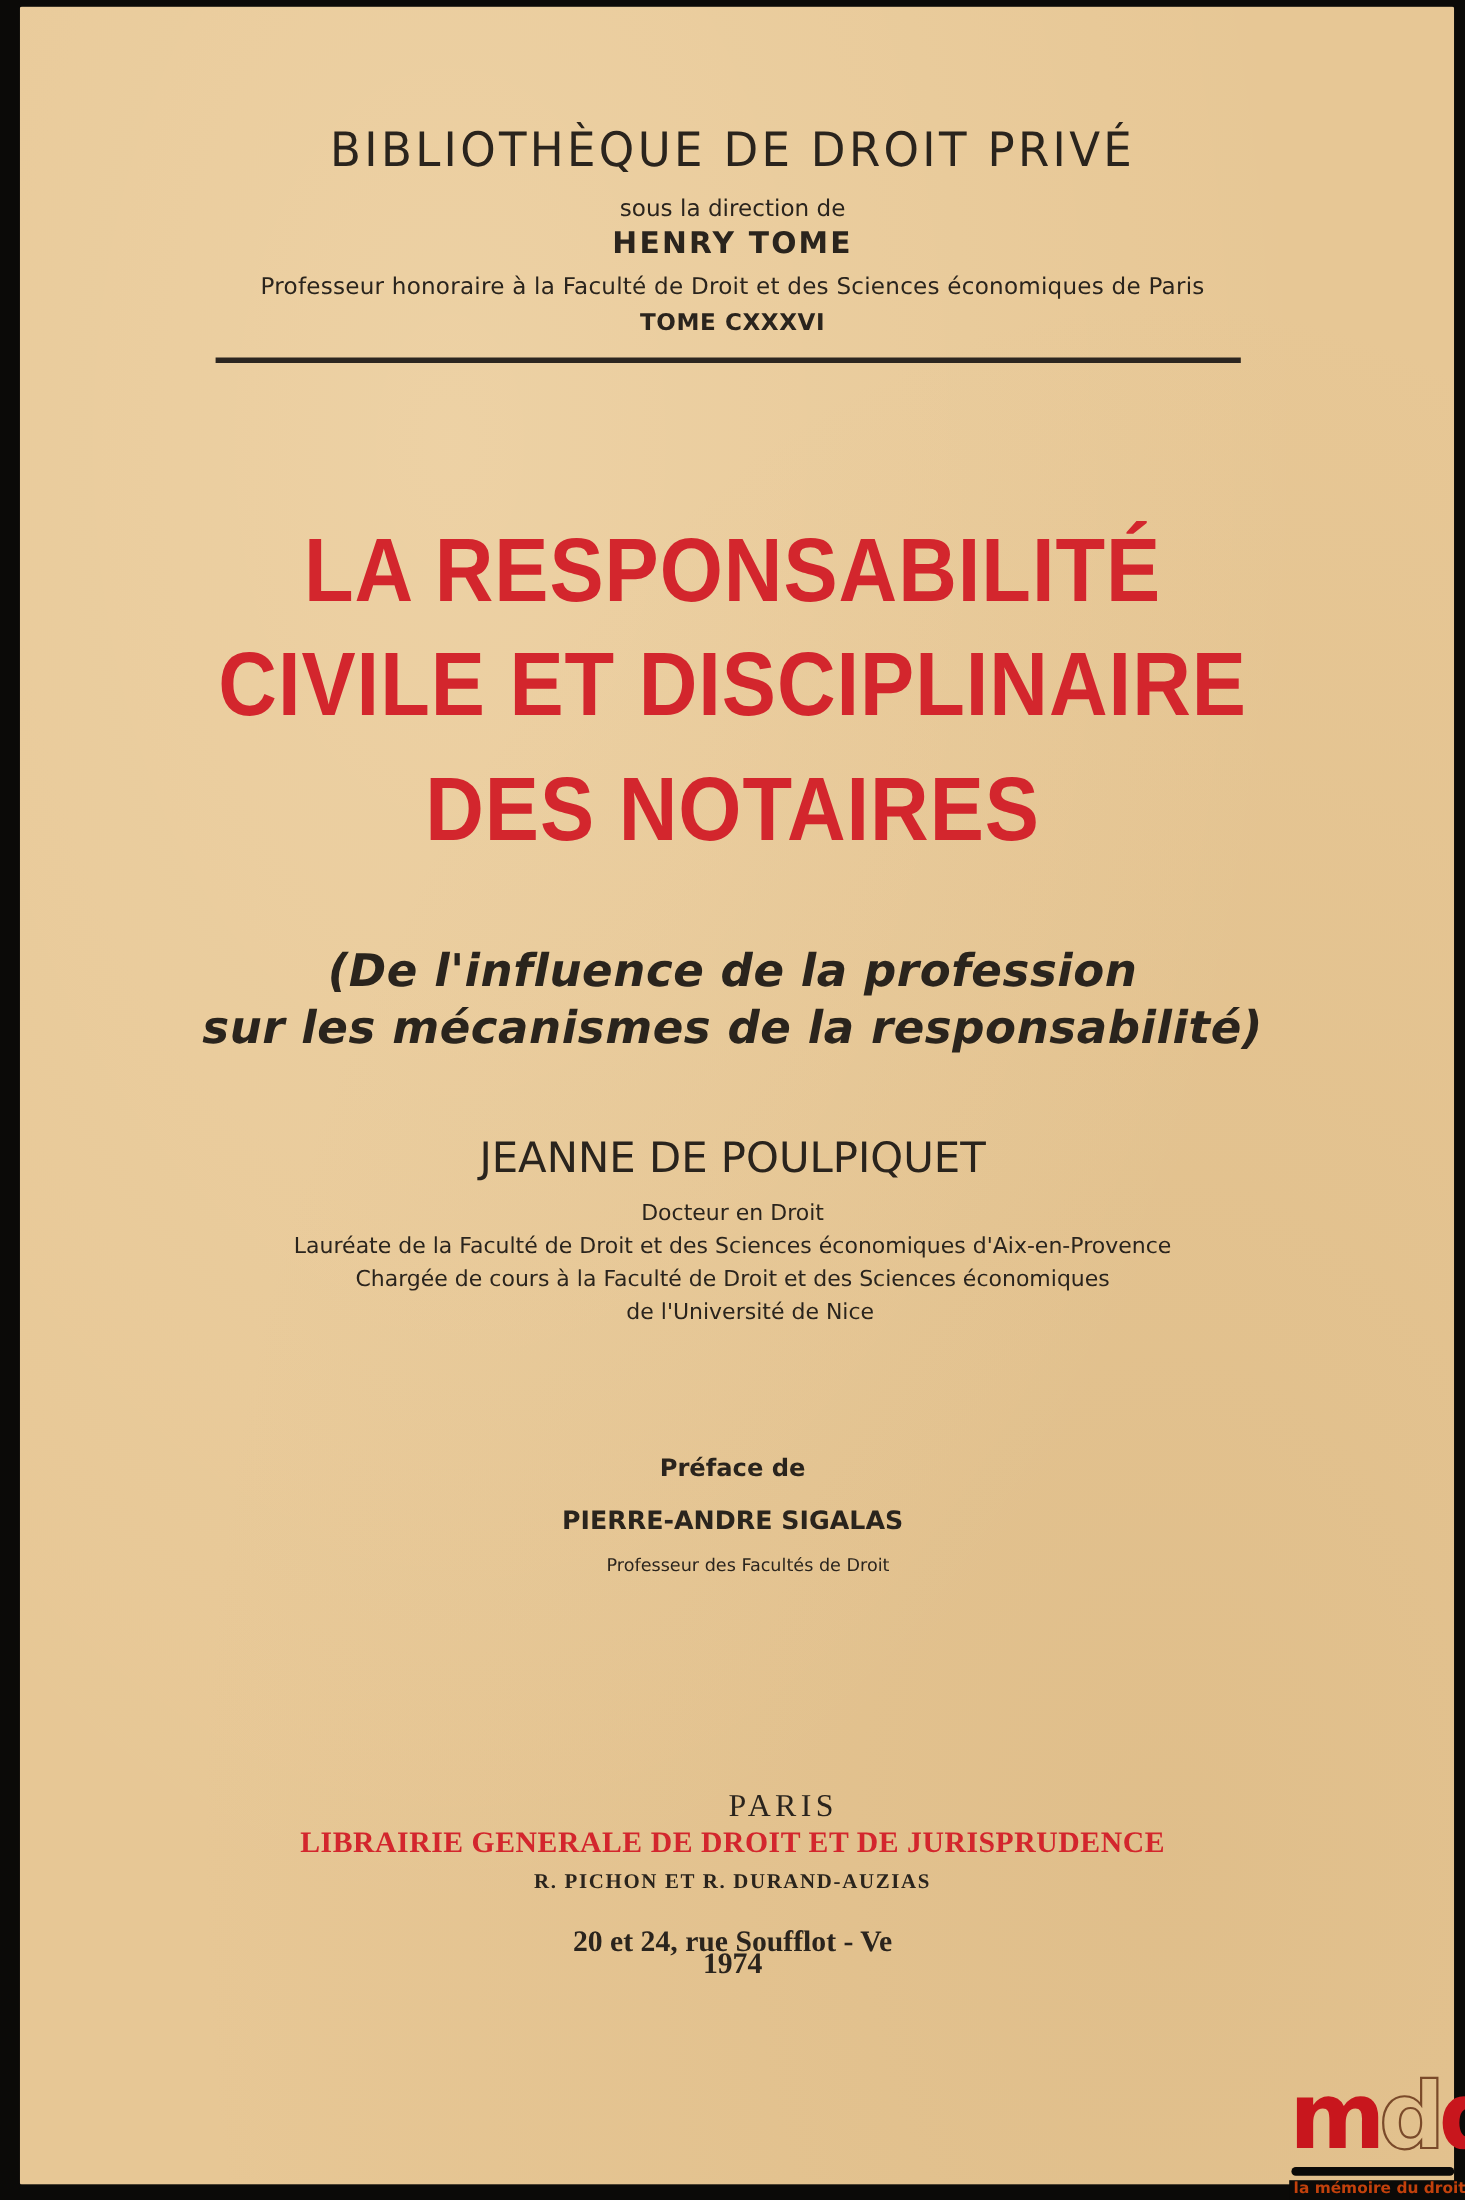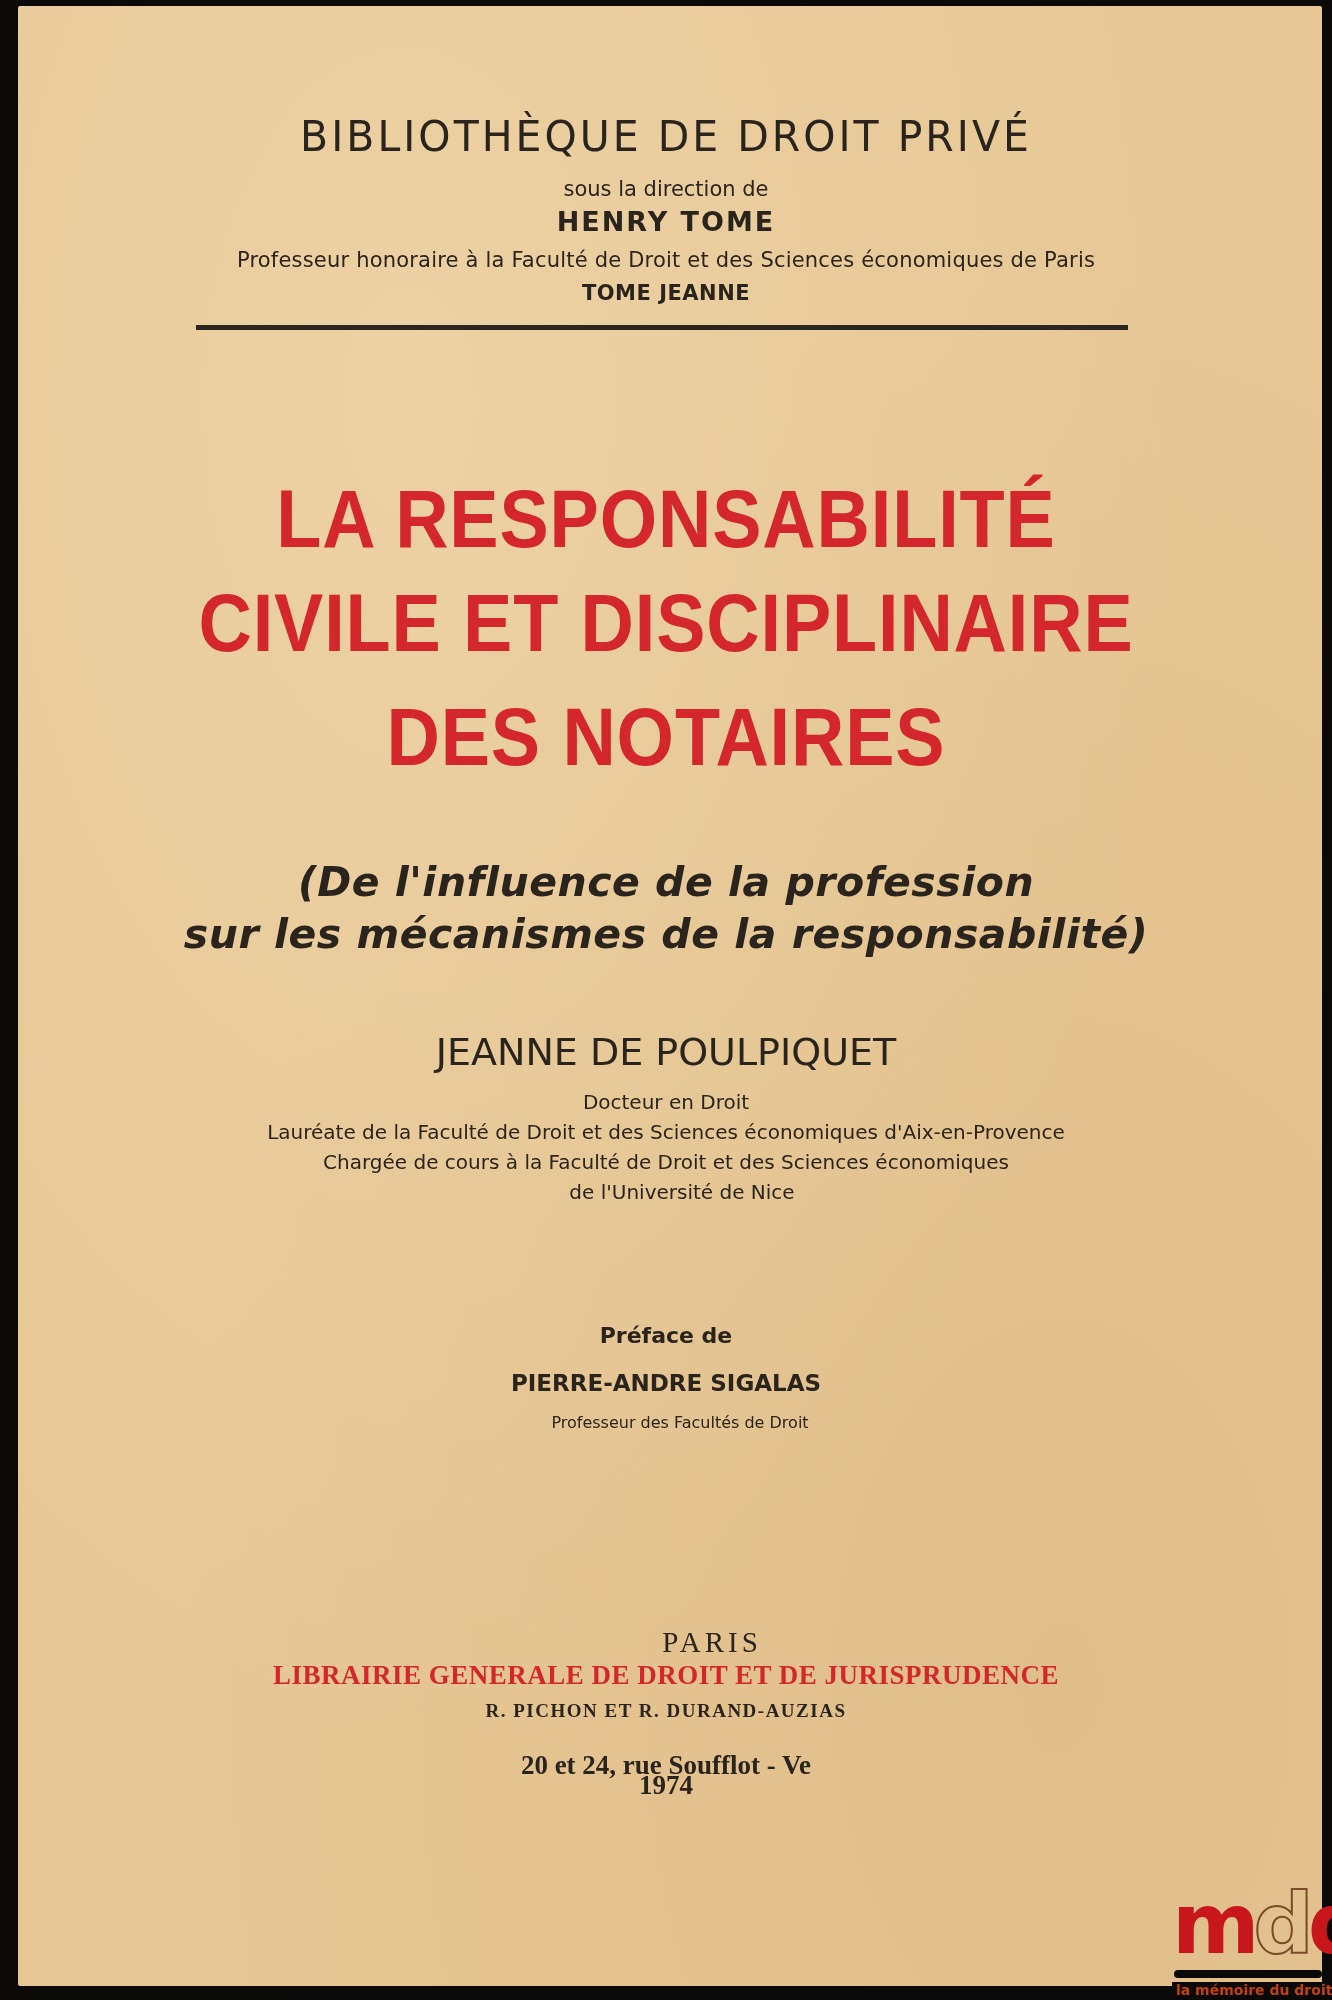--- a/index.html
+++ b/index.html
@@ -60,21 +60,21 @@
 </style>
 </head>
 <body>
 
 <div class="paper"></div>
 
 <div class="line sans ink series-title">BIBLIOTHÈQUE DE DROIT PRIVÉ</div>
 <div class="line sans ink direction">sous la direction de</div>
 <div class="line sans ink director">HENRY TOME</div>
 <div class="line sans ink director-title">Professeur honoraire à la Faculté de Droit et des Sciences économiques de Paris</div>
-<div class="line sans ink tome">TOME JEANNE</div>
+<div class="line sans ink tome">TOME CXXXVI</div>
 <div class="rule"></div>
 
 <div class="line red main-title t1">LA RESPONSABILITÉ</div>
 <div class="line red main-title t2">CIVILE ET DISCIPLINAIRE</div>
 <div class="line red main-title t3">DES NOTAIRES</div>
 
 <div class="line ink subtitle s1">(De l'influence de la profession</div>
 <div class="line ink subtitle s2">sur les mécanismes de la responsabilité)</div>
 
 <div class="line sans ink author">JEANNE DE POULPIQUET</div>

